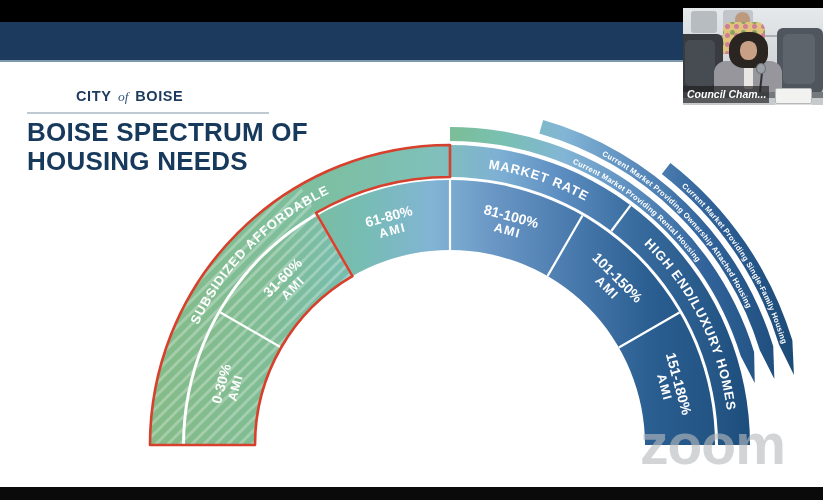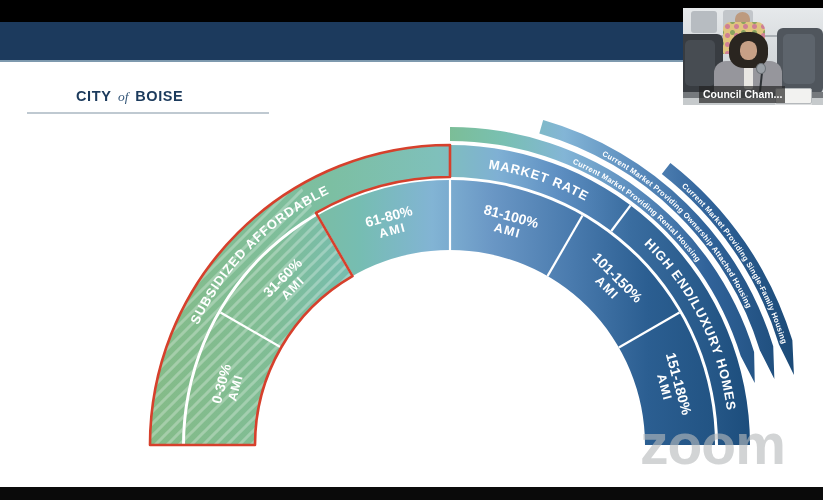--- a/index.html
+++ b/index.html
@@ -38,40 +38,42 @@
   .v-hair{left:46px;top:24px;width:39px;height:36px;background:#2a2520;border-radius:45% 45% 38% 38%;}
   .v-face{left:57px;top:33px;width:17px;height:19px;background:#c7a086;border-radius:45%;}
   .v-body{left:31px;top:53px;width:68px;height:36px;background:#96969c;border-radius:12px 12px 0 0;}
   .v-shirt{left:30px;top:4px;width:9px;height:24px;background:#e9e7e3;display:block;border-radius:2px;}
   .v-mic{left:77px;top:60px;width:2px;height:28px;background:#2e3236;transform:rotate(6deg);}
   .v-michead{left:73px;top:55px;width:8px;height:9px;background:#9aa0a6;border-radius:50%;border:1px solid #6d7378;}
   .v-deskedge{left:0;top:84px;width:140px;height:6px;background:#75797d;}
   .v-desk{left:0;top:90px;width:140px;height:7px;background:#c6cacc;}
   .v-binder{left:92px;top:80px;width:35px;height:14px;background:#f2f2f0;border:1px solid #b5b9bc;
             border-radius:2px;box-shadow:0 2px 0 #dcdedf;}
-  .v-label{left:16px;top:78px;height:17px;width:82px;background:rgba(35,35,35,0.68);color:#fff;
+  .v-label{left:0;top:78px;height:17px;width:82px;background:rgba(35,35,35,0.68);color:#fff;
            font-size:10.5px;font-weight:bold;line-height:17px;padding-left:4px;white-space:nowrap;
-           overflow:hidden;}
+           overflow:hidden;font-style:italic;}
 </style>
 </head>
 <body>
 
 <div class="stage">
 
   <div class="bar-top"></div>
   <div class="navy-bar"></div>
 
   <div class="logo">
     <span class="b">CITY</span>
     <span class="of">of</span>
     <span class="b">BOISE</span>
   </div>
   <div class="rule"></div>
 
   <div class="title">
+    <div>BOISE SPECTRUM OF</div>
+    <div>HOUSING NEEDS</div>
   </div>
 
   <svg id="diagram" class="diagram" width="823" height="500" viewBox="0 0 823 500">
       <defs>
         <linearGradient id="gRing" gradientUnits="userSpaceOnUse" x1="150" y1="0" x2="750" y2="0">
           <stop offset="0" stop-color="#85bb87"></stop>
           <stop offset="0.2" stop-color="#80bd95"></stop>
           <stop offset="0.35" stop-color="#76bdb2"></stop>
           <stop offset="0.47" stop-color="#82b4d4"></stop>
           <stop offset="0.57" stop-color="#6a97c5"></stop>

